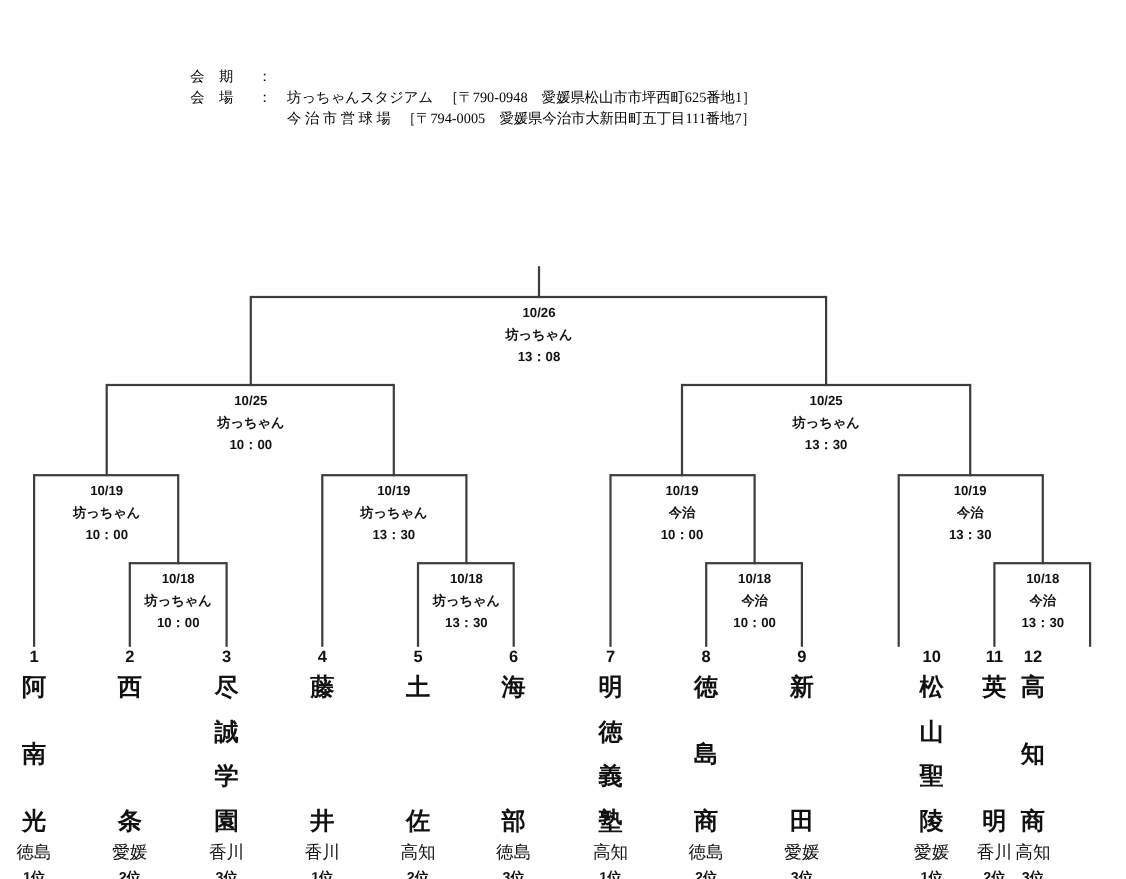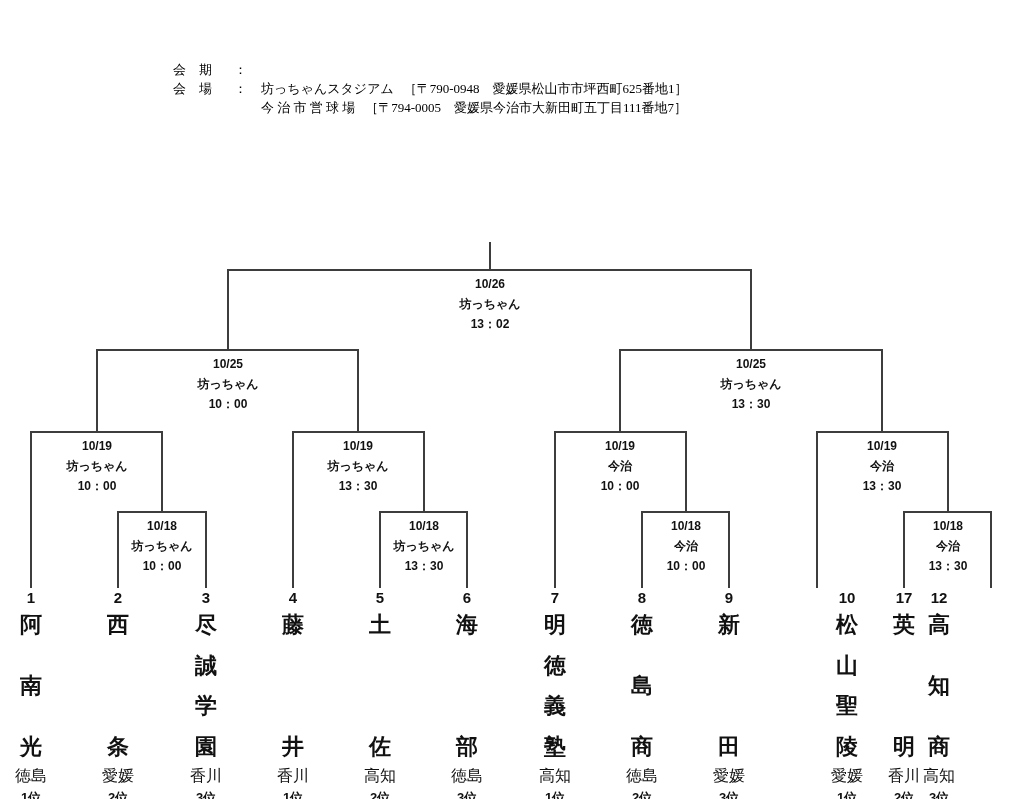--- a/index.html
+++ b/index.html
@@ -102,21 +102,21 @@
     <div class="hl" style="left:555px;top:407px;width:131px"></div>
     <div class="hl" style="left:817px;top:407px;width:131px"></div>
     <div class="hl" style="left:118px;top:487px;width:88px"></div>
     <div class="hl" style="left:380px;top:487px;width:87px"></div>
     <div class="hl" style="left:642px;top:487px;width:87px"></div>
     <div class="hl" style="left:904px;top:487px;width:87px"></div>
 
     <div class="glabel" style="left:490px;top:250px">
       <div>10/26</div>
       <div>坊っちゃん</div>
-      <div>13：02</div>
+      <div>13：08</div>
     </div>
     <div class="glabel" style="left:228px;top:330px">
       <div>10/25</div>
       <div>坊っちゃん</div>
       <div>10：00</div>
     </div>
     <div class="glabel" style="left:751px;top:330px">
       <div>10/25</div>
       <div>坊っちゃん</div>
       <div>13：30</div>
@@ -254,21 +254,21 @@
       <div class="tname v-name">
           <span>松</span>
           <span>山</span>
           <span>聖</span>
           <span>陵</span>
         </div>
       <div class="tpref">愛媛</div>
       <div class="trank">1位</div>
     </div>
     <div class="team" style="left:904px">
-      <div class="tnum">17</div>
+      <div class="tnum">11</div>
       <div class="tname v-name">
           <span>英</span>
           <span>明</span>
         </div>
       <div class="tpref">香川</div>
       <div class="trank">2位</div>
     </div>
     <div class="team" style="left:939px">
       <div class="tnum">12</div>
       <div class="tname v-name">

